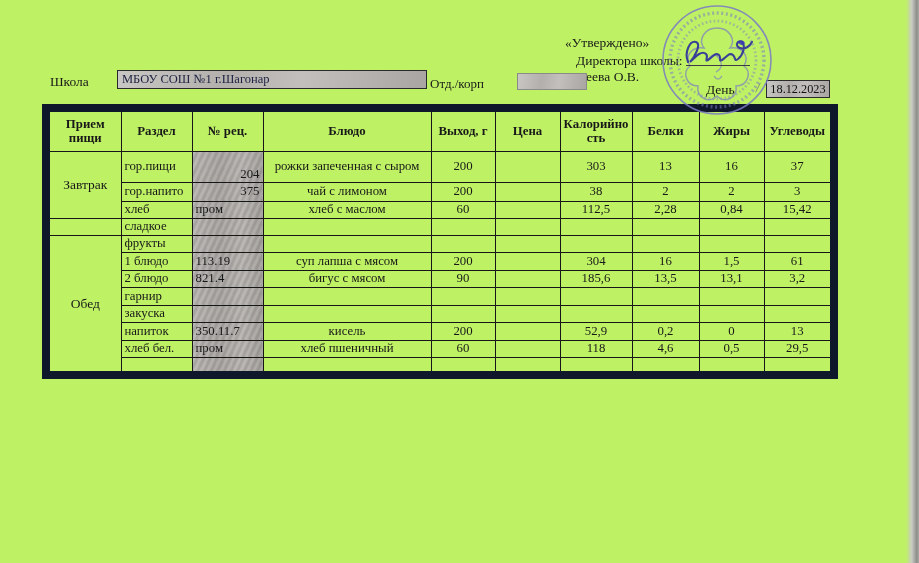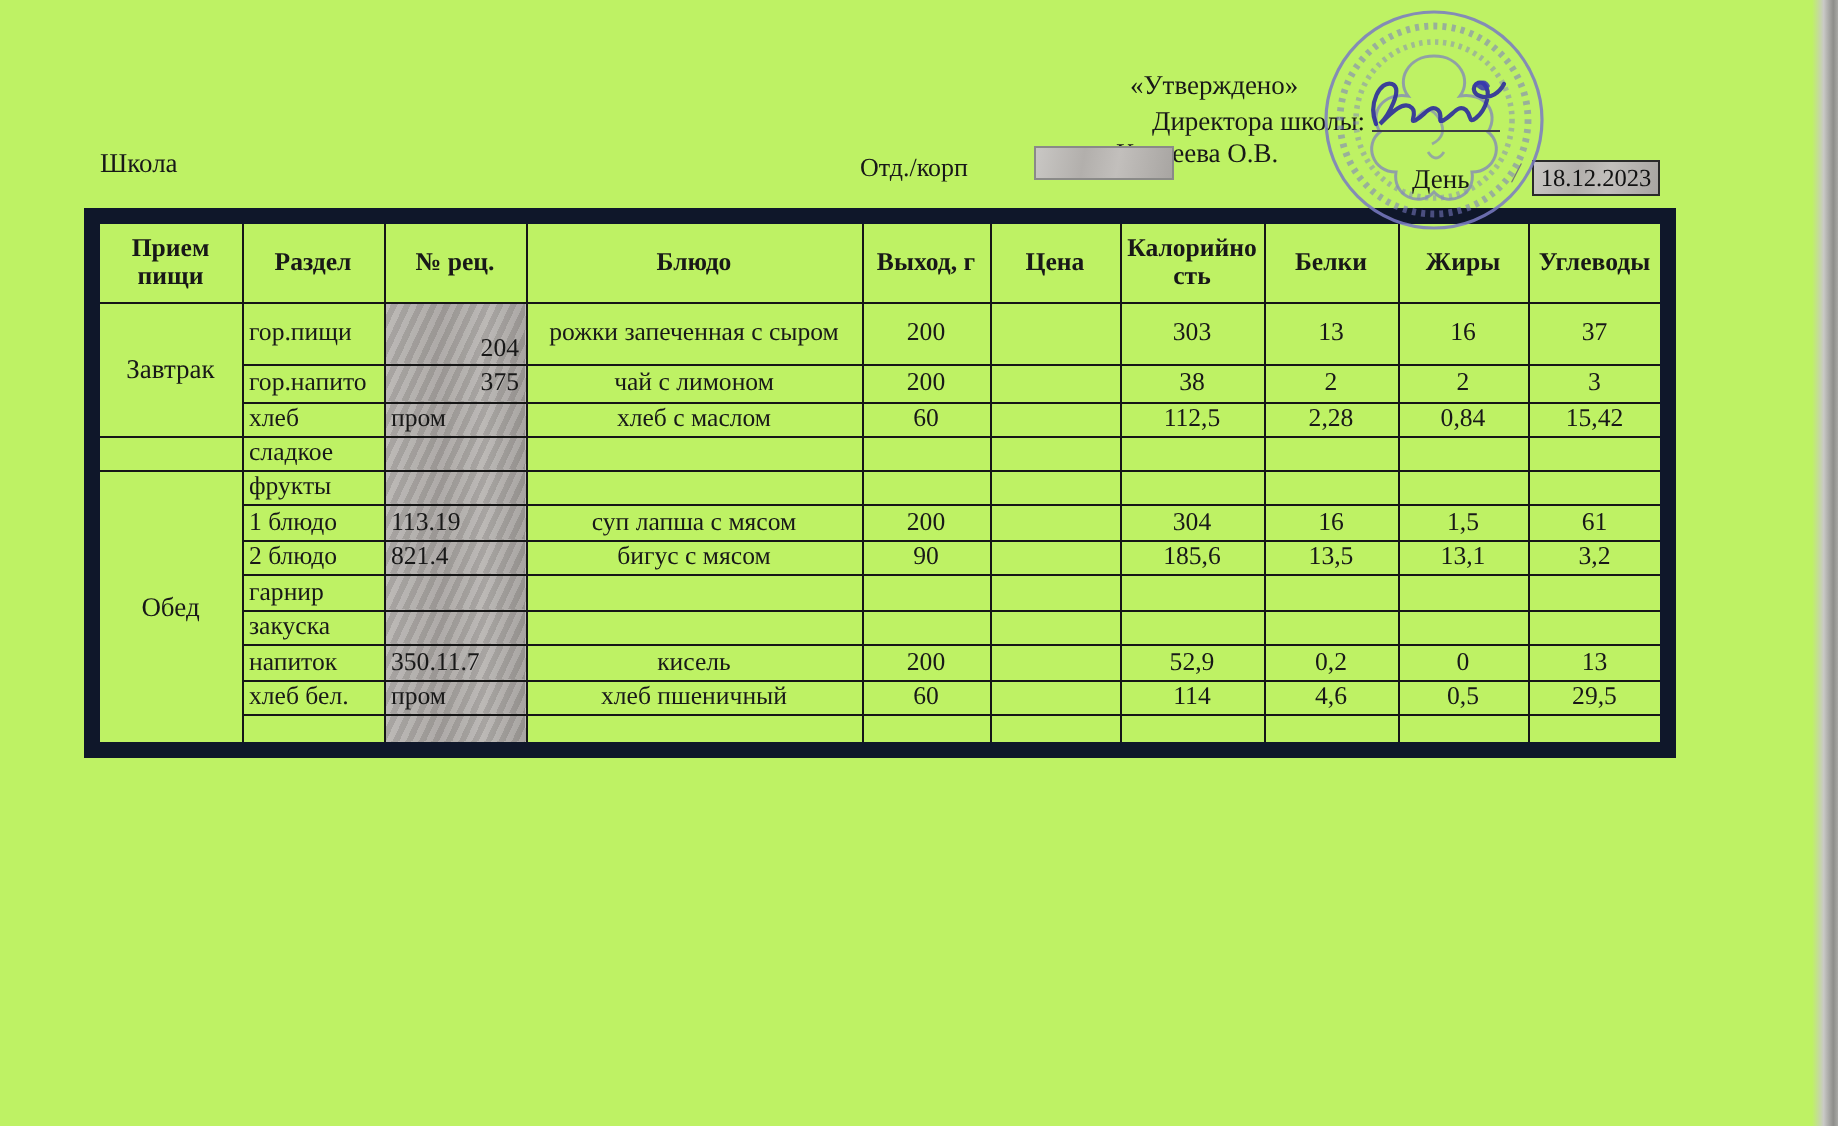--- a/index.html
+++ b/index.html
@@ -98,20 +98,23 @@
   <div class="lbl approved">«Утверждено»</div>
   <div class="lbl director">Директора школы:</div>
   <div class="lbl director-name">Кистеева О.В.</div>
   <div class="lbl day">День</div>
   <div class="slash">/</div>
   <div class="fieldbox datebox">
       <span>18.12.2023</span>
     </div>
 
   <div class="lbl" style="left:50px;top:74px;">Школа</div>
+  <div class="fieldbox schoolbox">
+      <span>МБОУ СОШ №1 г.Шагонар</span>
+    </div>
   <div class="lbl" style="left:430px;top:76px;font-size:13px;">Отд./корп</div>
   <div class="fieldbox deptbox"></div>
 
   <table class="menu">
     <colgroup>
       <col style="width:75px">
         <col style="width:71px">
         <col style="width:71px">
         <col style="width:168px">
         <col style="width:64px">
@@ -247,21 +250,21 @@
       <td class="num">0,2</td>
       <td class="num">0</td>
       <td class="num">13</td>
     </tr>
     <tr style="height:17px">
       <td class="razdel">хлеб бел.</td>
       <td class="rec">пром</td>
       <td class="dish">хлеб пшеничный</td>
       <td class="num">60</td>
       <td class="num"></td>
-      <td class="num">114</td>
+      <td class="num">118</td>
       <td class="num">4,6</td>
       <td class="num">0,5</td>
       <td class="num">29,5</td>
     </tr>
     <tr style="height:18px">
       <td class="razdel"></td>
       <td class="rec"></td>
       <td class="dish"></td>
       <td class="num"></td>
       <td class="num"></td>

